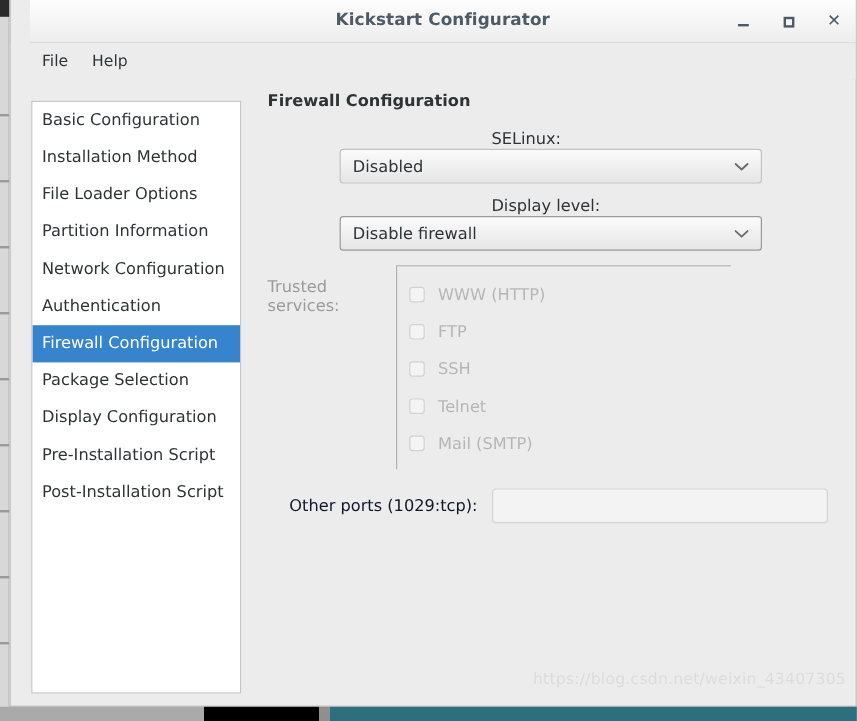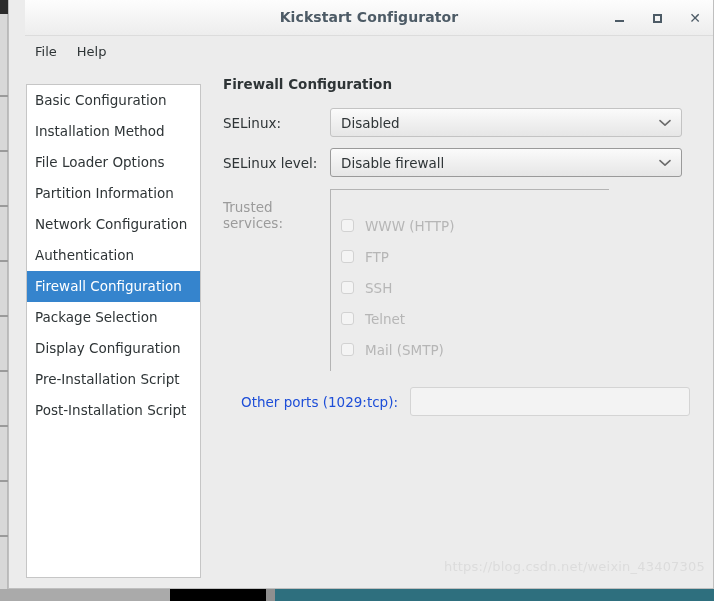--- a/index.html
+++ b/index.html
@@ -159,20 +159,21 @@
     font-size: 13.5px;
     font-weight: bold;
     color: #2e3436;
     margin: 0 0 16px 8px;
   }
 
   .form-row {
     display: flex;
     align-items: center;
     margin-bottom: 11px;
+    flex-direction: column;
   }
   .form-label {
     width: 115px;
     text-align: left;
     font-size: 13.5px;
     color: #2e3436;
     padding-left: 8px;
   }
 
   
@@ -208,21 +209,21 @@
     width: 115px;
     padding-left: 8px;
     font-size: 13.5px;
     color: #9b9b9b;
     padding-top: 10px;
   }
   .services-frame {
     width: 279px;
     border-top: 1px solid #b4b4b4;
     border-left: 1px solid #b4b4b4;
-    padding: 20px 0 6px 0;
+    padding: 8px 0 6px 0;
   }
   .check-row {
     display: flex;
     align-items: center;
     height: 31px;
     padding-left: 10px;
     cursor: default;
   }
   .checkbox {
     width: 13px; height: 13px;
@@ -241,21 +242,21 @@
   .ports-row {
     display: flex;
     align-items: center;
     margin-top: 16px;
   }
   .ports-label {
     width: 195px;
     text-align: right;
     padding-right: 12px;
     font-size: 13.5px;
-    color: #1d4ed8;
+    color: #0f172a;
   }
   .ports-input {
     width: 280px;
     height: 29px;
     background: #f3f3f3;
     border: 1px solid #d4d4d4;
     border-radius: 3px;
     font-size: 13.5px;
     color: #9b9b9b;
     padding: 0 8px;
@@ -339,21 +340,21 @@
             <span>Disabled</span>
             <span class="chev">
               <svg width="12" height="8" viewBox="0 0 12 8">
                   <path d="M1 1.6 L6 6.2 L11 1.6" stroke="#6b6b6b" stroke-width="1.6" fill="none" stroke-linecap="round" stroke-linejoin="round"></path>
                 </svg>
             </span>
           </div>
         </div>
 
         <div class="form-row">
-          <div class="form-label">SELinux level:</div>
+          <div class="form-label">Display level:</div>
           <div class="combo focused">
             <span>Disable firewall</span>
             <span class="chev">
               <svg width="12" height="8" viewBox="0 0 12 8">
                   <path d="M1 1.6 L6 6.2 L11 1.6" stroke="#6b6b6b" stroke-width="1.6" fill="none" stroke-linecap="round" stroke-linejoin="round"></path>
                 </svg>
             </span>
           </div>
         </div>
 

